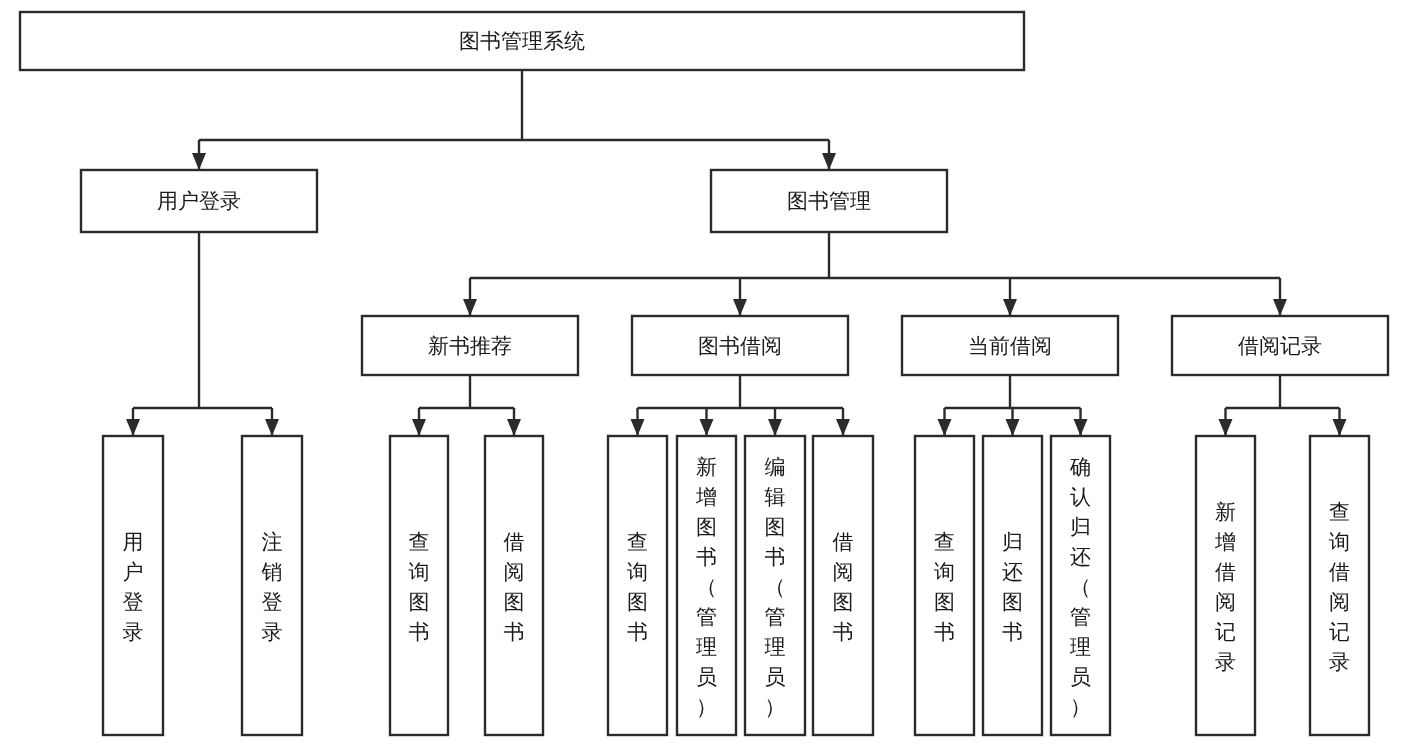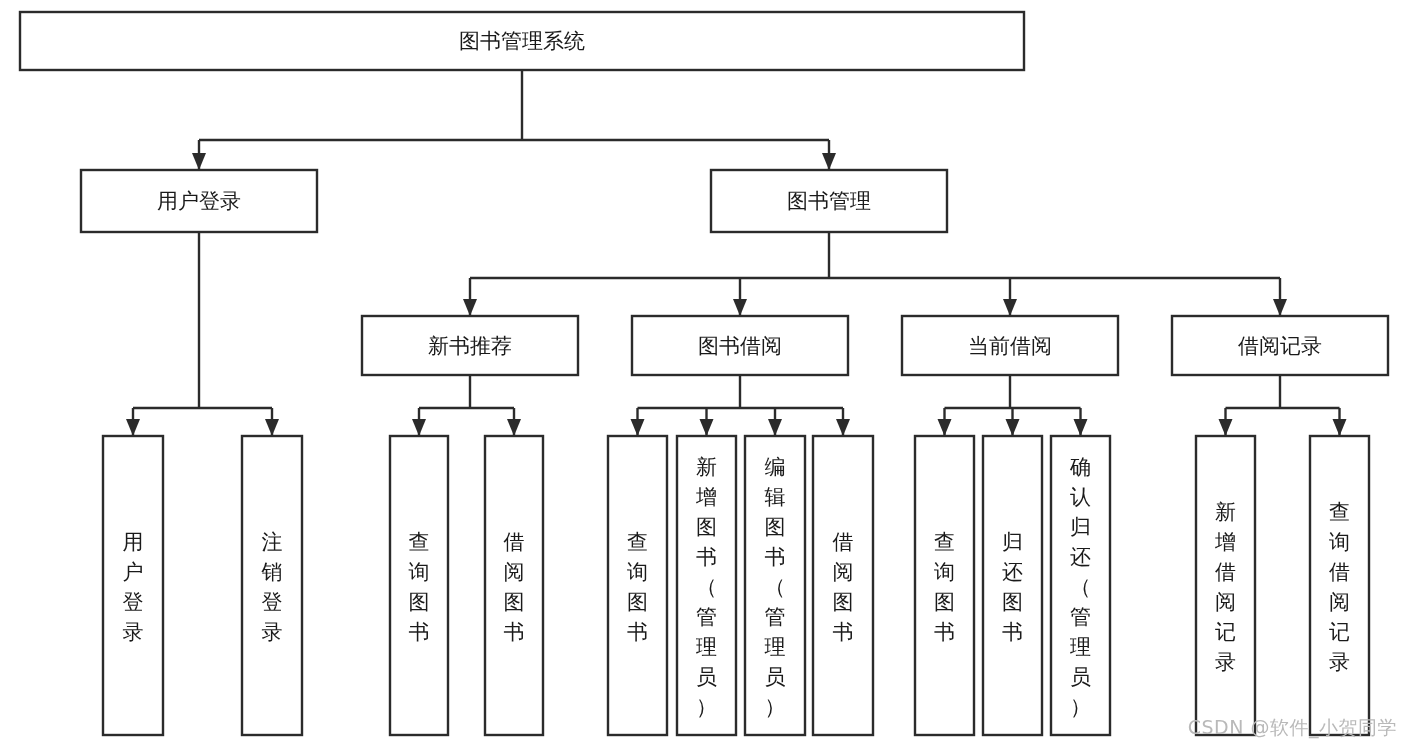--- a/index.html
+++ b/index.html
@@ -203,14 +203,13 @@
         <g>
           <rect x="1196" y="436" width="59" height="299" class="node-box"></rect>
           <text x="1225.5" y="518.9" class="node-label-v"><tspan x="1225.5" dy="0">新</tspan><tspan x="1225.5" dy="30">增</tspan><tspan x="1225.5" dy="30">借</tspan><tspan x="1225.5" dy="30">阅</tspan><tspan x="1225.5" dy="30">记</tspan><tspan x="1225.5" dy="30">录</tspan></text>
         </g>
         <g>
           <rect x="1310" y="436" width="59" height="299" class="node-box"></rect>
           <text x="1339.5" y="518.9" class="node-label-v"><tspan x="1339.5" dy="0">查</tspan><tspan x="1339.5" dy="30">询</tspan><tspan x="1339.5" dy="30">借</tspan><tspan x="1339.5" dy="30">阅</tspan><tspan x="1339.5" dy="30">记</tspan><tspan x="1339.5" dy="30">录</tspan></text>
         </g>
       </g>
   </svg>
-  <div class="watermark">CSDN @软件_小贺同学</div>
 </div>
 
 </body></html>

